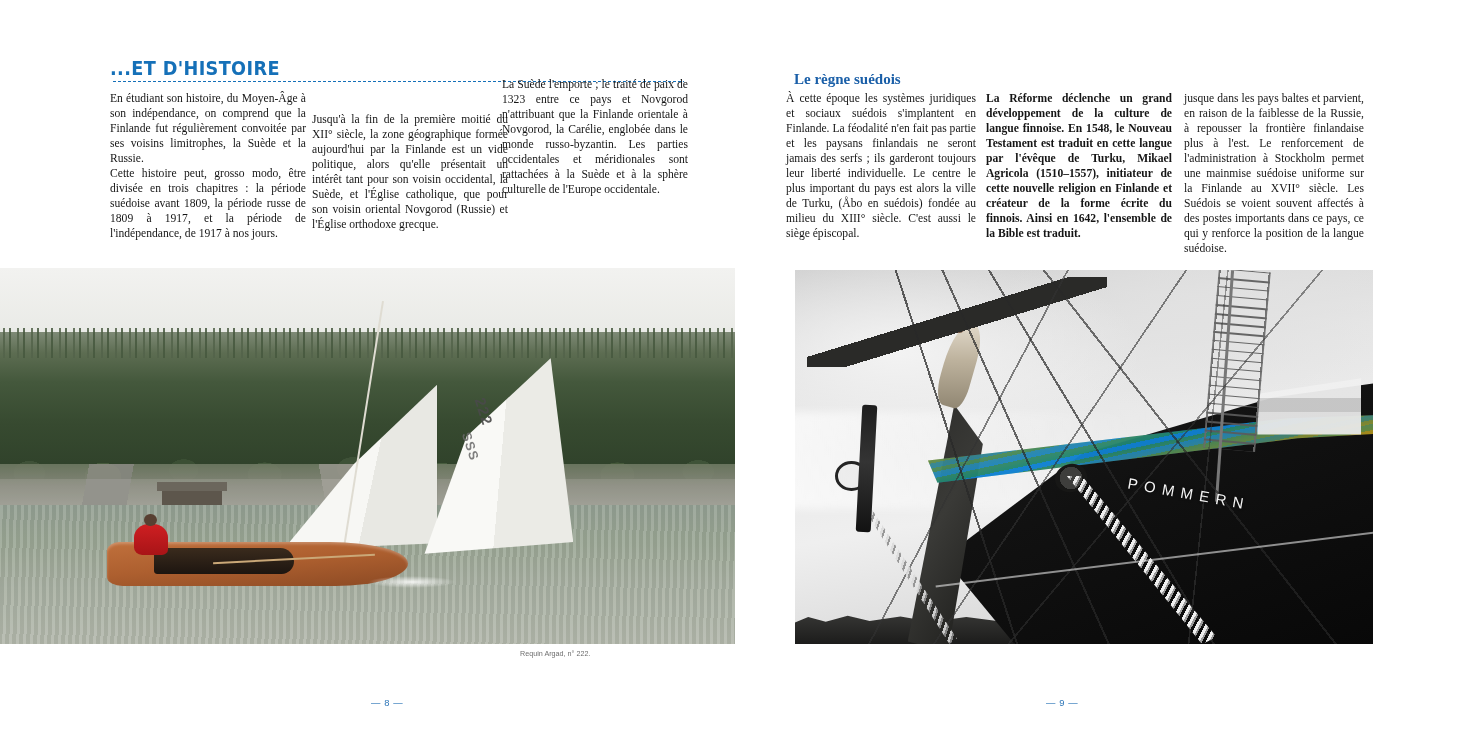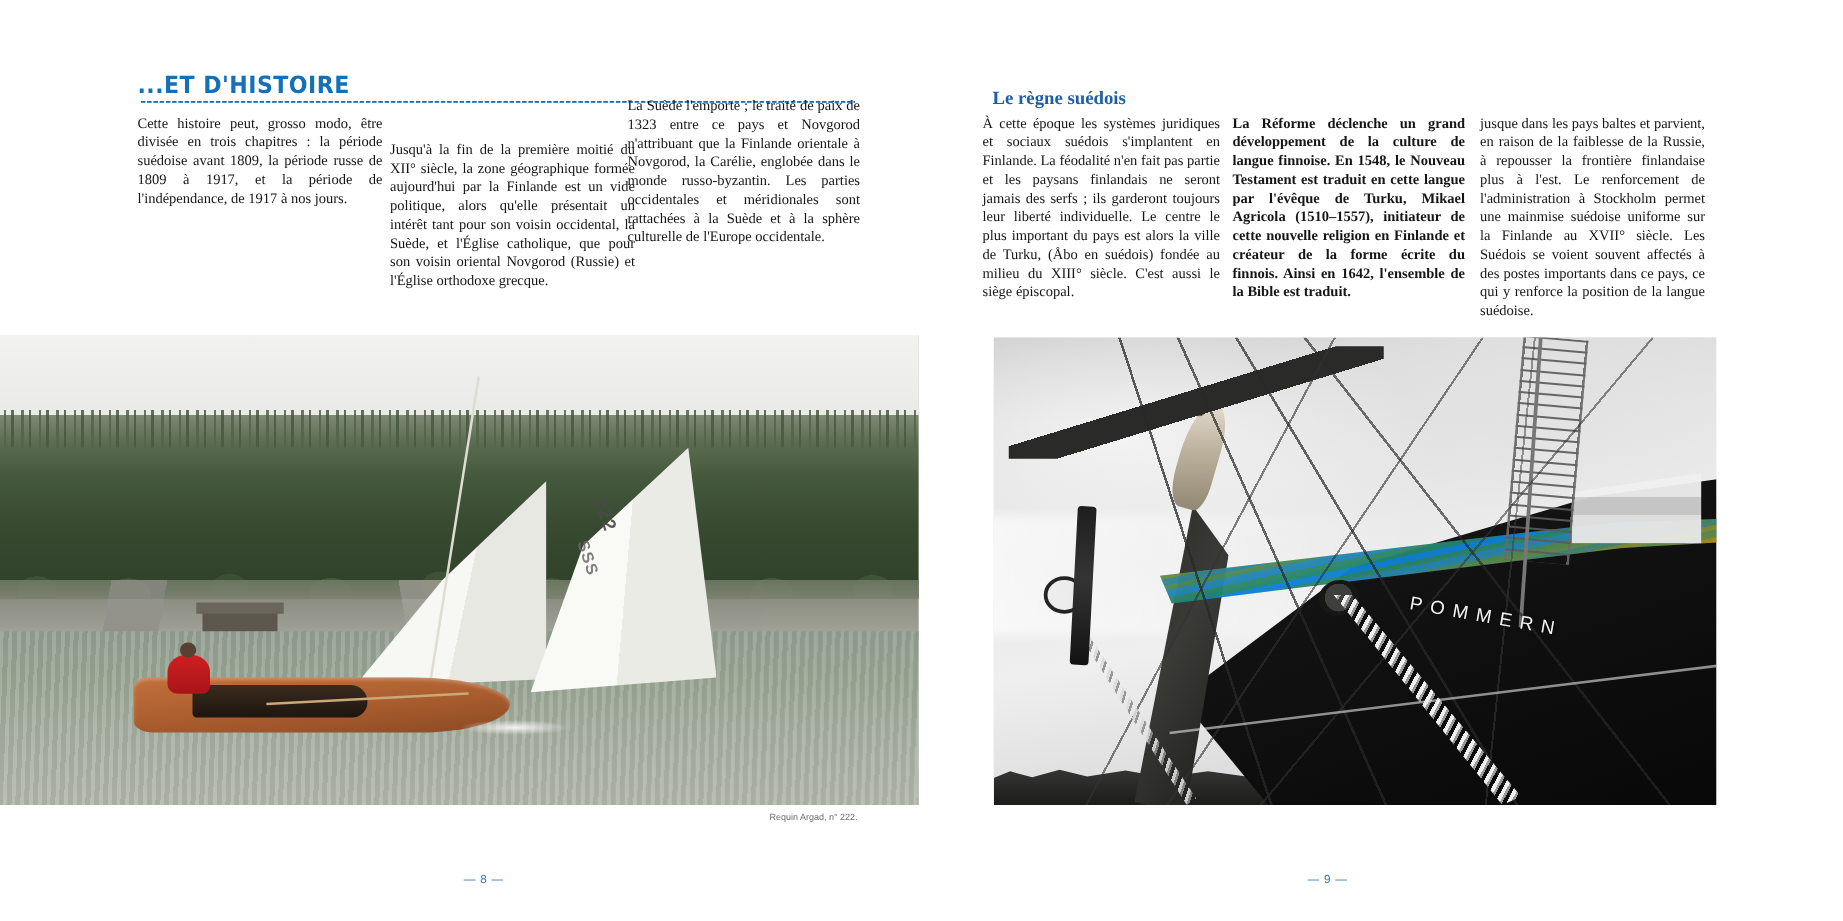--- a/index.html
+++ b/index.html
@@ -194,21 +194,21 @@
     position: absolute; left: 19.6%; top: 65.3%; width: 1.7%; height: 3.2%;
     background: #584032; border-radius: 50%;
   }
   .pl-wake {
     position: absolute; left: 50%; top: 82%; width: 12%; height: 3%;
     background: radial-gradient(ellipse at center, rgba(255,255,255,.85), transparent 70%);
   }
   .caption-left {
     position: absolute;
     left: 520px; top: 649px; width: 166px;
-    text-align: right;
+    text-align: left;
     font-family: "Liberation Sans", sans-serif;
     font-size: 7.2px;
     color: #6e6e6e;
   }
 
   
   .photo-right {
     position: absolute;
     left: 795px;
     top: 270px;
@@ -366,20 +366,21 @@
 </style>
 </head>
 <body>
 
 <div class="spread">
 
   <div class="head-left">...ET D'HISTOIRE</div>
   <div class="dotted-rule"></div>
 
   <div class="col lc1">
+    <p>En étudiant son histoire, du Moyen-Âge à son indépendance, on comprend que la Finlande fut régulièrement convoitée par ses voisins limitrophes, la Suède et la Russie.</p>
     <p>Cette histoire peut, grosso modo, être divisée en trois chapitres : la période suédoise avant 1809, la période russe de 1809 à 1917, et la période de l'indépendance, de 1917 à nos jours.</p>
   </div>
 
   <div class="col lc2">
     <p>Jusqu'à la fin de la première moitié du XII° siècle, la zone géographique formée aujourd'hui par la Finlande est un vide politique, alors qu'elle présentait un intérêt tant pour son voisin occidental, la Suède, et l'Église catholique, que pour son voisin oriental Novgorod (Russie) et l'Église orthodoxe grecque.</p>
   </div>
 
   <div class="col lc3">
     <p>La Suède l'emporte ; le traité de paix de 1323 entre ce pays et Novgorod n'attribuant que la Finlande orientale à Novgorod, la Carélie, englobée dans le monde russo-byzantin. Les parties occidentales et méridionales sont rattachées à la Suède et à la sphère culturelle de l'Europe occidentale.</p>
   </div>

